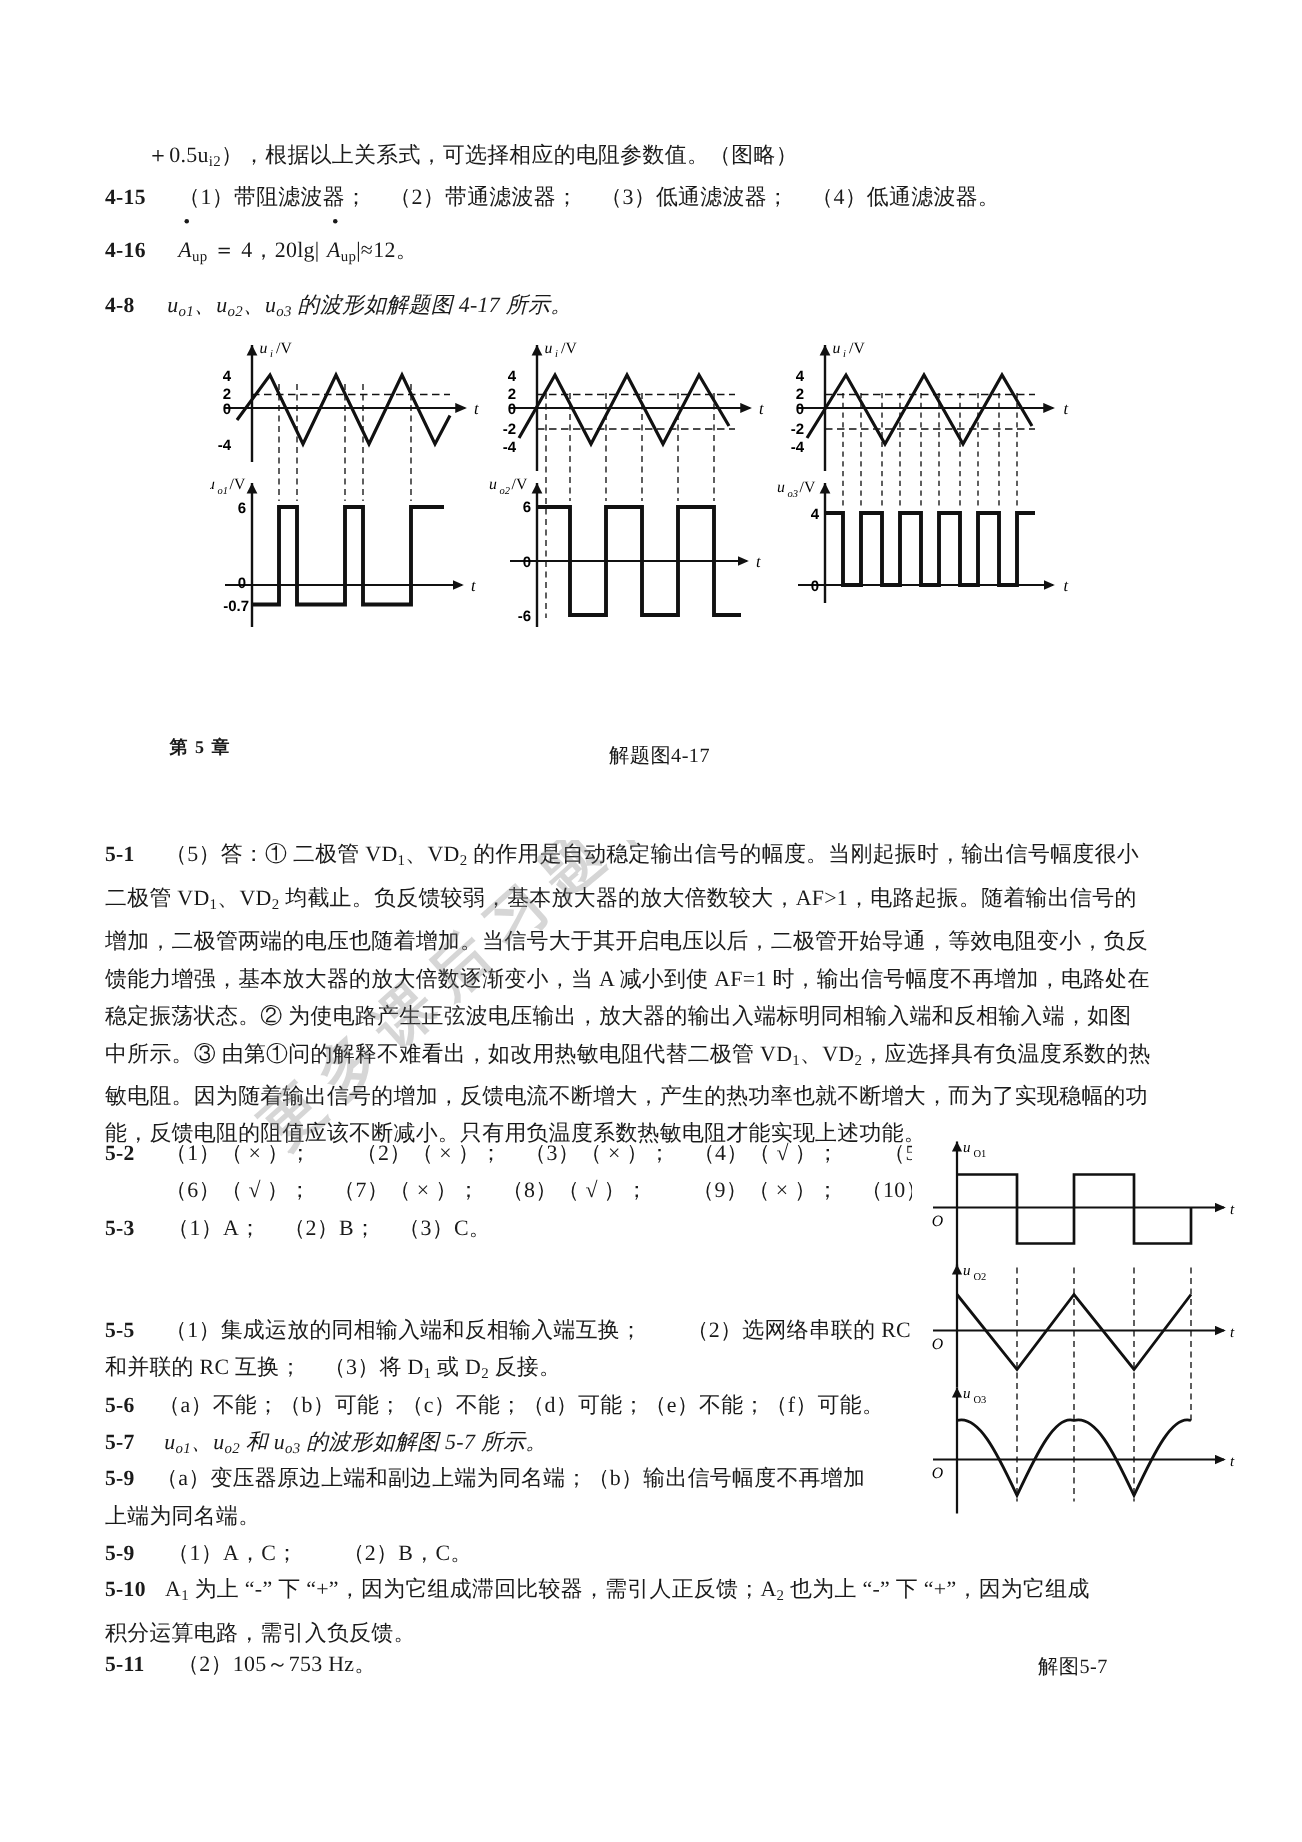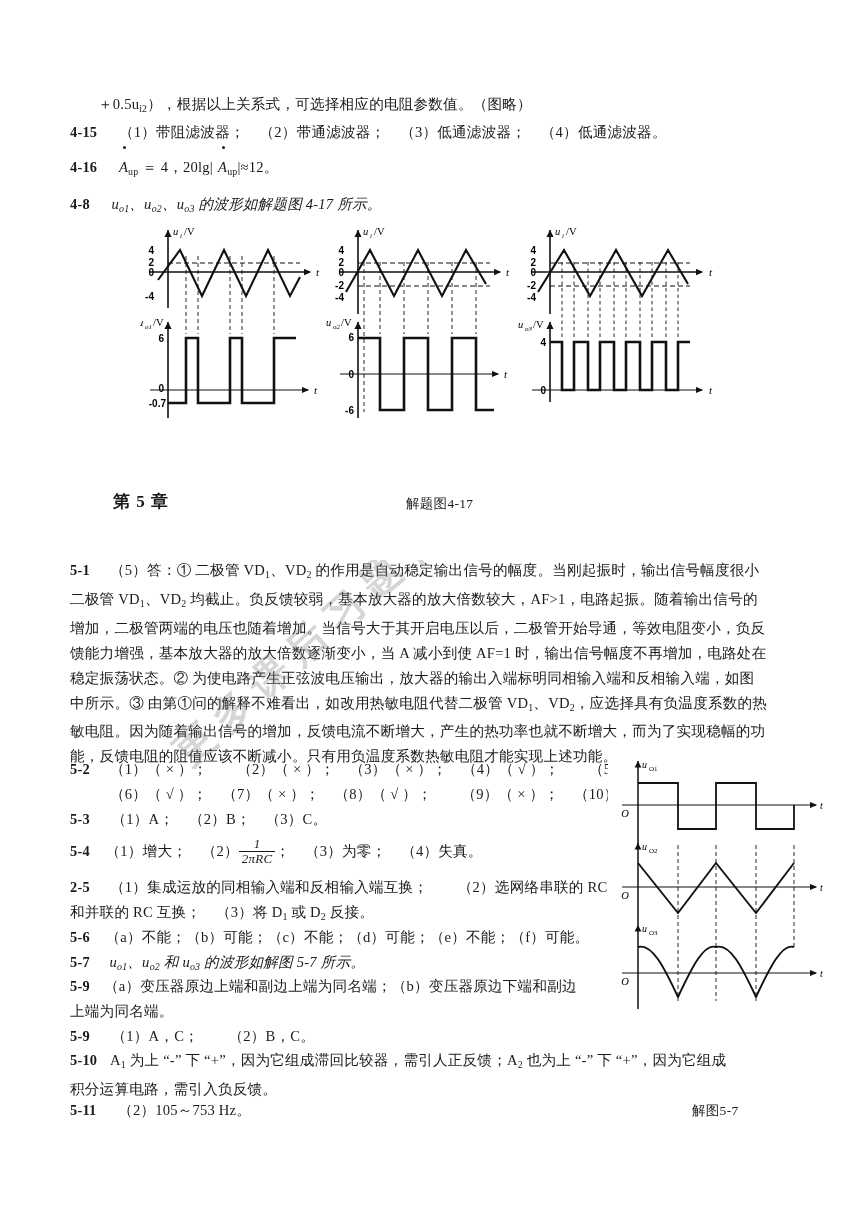--- a/index.html
+++ b/index.html
@@ -59,21 +59,21 @@
   .num {
     font-weight: bold;
     font-family: "Liberation Serif", serif;
     font-size: 14.4px;
   }
   .ital { font-style: italic; }
   sub { font-size: 0.68em; vertical-align: -0.28em; }
   .chapter {
     position: absolute;
     font-weight: bold;
-    font-size: 17px;
+    font-size: 12px;
     letter-spacing: 1px;
     z-index: 2;
   }
   .frac {
     display: inline-block;
     text-align: center;
     vertical-align: -0.55em;
     line-height: 1.05;
     font-size: 13px;
   }
@@ -283,50 +283,45 @@
     </div>
     <div style="margin-left:40px;">（6）（ √ ）；　（7）（ × ）；　（8）（ √ ）；　　（9）（ × ）；　（10）（ √ ）；</div>
   </div>
 
   <div class="txt" style="left:70px; top:807px;">
     <span class="num">5-3</span>
     <span style="display:inline-block;width:14px"></span>
     <span>（1）A；　（2）B；　（3）C。</span>
   </div>
 
-  <div class="txt" style="left:70px; top:837px;">
-    <span class="num">5-4</span>
-    <span style="display:inline-block;width:8px"></span>
-    <span>（1）增大；　（2）</span><span class="frac ital"><span class="top">1</span><span class="bot">2πRC</span></span><span>；　（3）为零；　（4）失真。</span>
-  </div>
 
   <div class="txt" style="left:70px; top:875px; width:560px;">
     <div style="position:relative;">
-      <span class="num" style="position:absolute;left:0;top:0;">2-5</span>
+      <span class="num" style="position:absolute;left:0;top:0;">5-5</span>
       <div style="margin-left:40px;">（1）集成运放的同相输入端和反相输入端互换；　　（2）选网络串联的 RC</div>
     </div>
     <div>和并联的 RC 互换；　（3）将 D<sub>1</sub> 或 D<sub>2</sub> 反接。</div>
   </div>
 
   <div class="txt" style="left:70px; top:925px;">
     <span class="num">5-6</span>
     <span style="display:inline-block;width:8px"></span>
     <span>（a）不能；（b）可能；（c）不能；（d）可能；（e）不能；（f）可能。</span>
   </div>
 
   <div class="txt" style="left:70px; top:950px;">
     <span class="num">5-7</span>
     <span style="display:inline-block;width:12px"></span>
     <span class="ital">u<sub>o1</sub>、u<sub>o2</sub> 和 u<sub>o3</sub> 的波形如解图 5-7 所示。</span>
   </div>
 
   <div class="txt" style="left:70px; top:974px; width:560px;">
     <div style="position:relative;">
       <span class="num" style="position:absolute;left:0;top:0;">5-9</span>
-      <div style="margin-left:34px;">（a）变压器原边上端和副边上端为同名端；（b）变压器原边下端和副边</div>
+      <div style="margin-left:34px;">（a）变压器原边上端和副边上端为同名端；（b）输出信号幅度不再增加</div>
     </div>
     <div>上端为同名端。</div>
   </div>
 
   <div class="txt" style="left:70px; top:1024px;">
     <span class="num">5-9</span>
     <span style="display:inline-block;width:14px"></span>
     <span>（1）A，C；　　（2）B，C。</span>
   </div>
 

